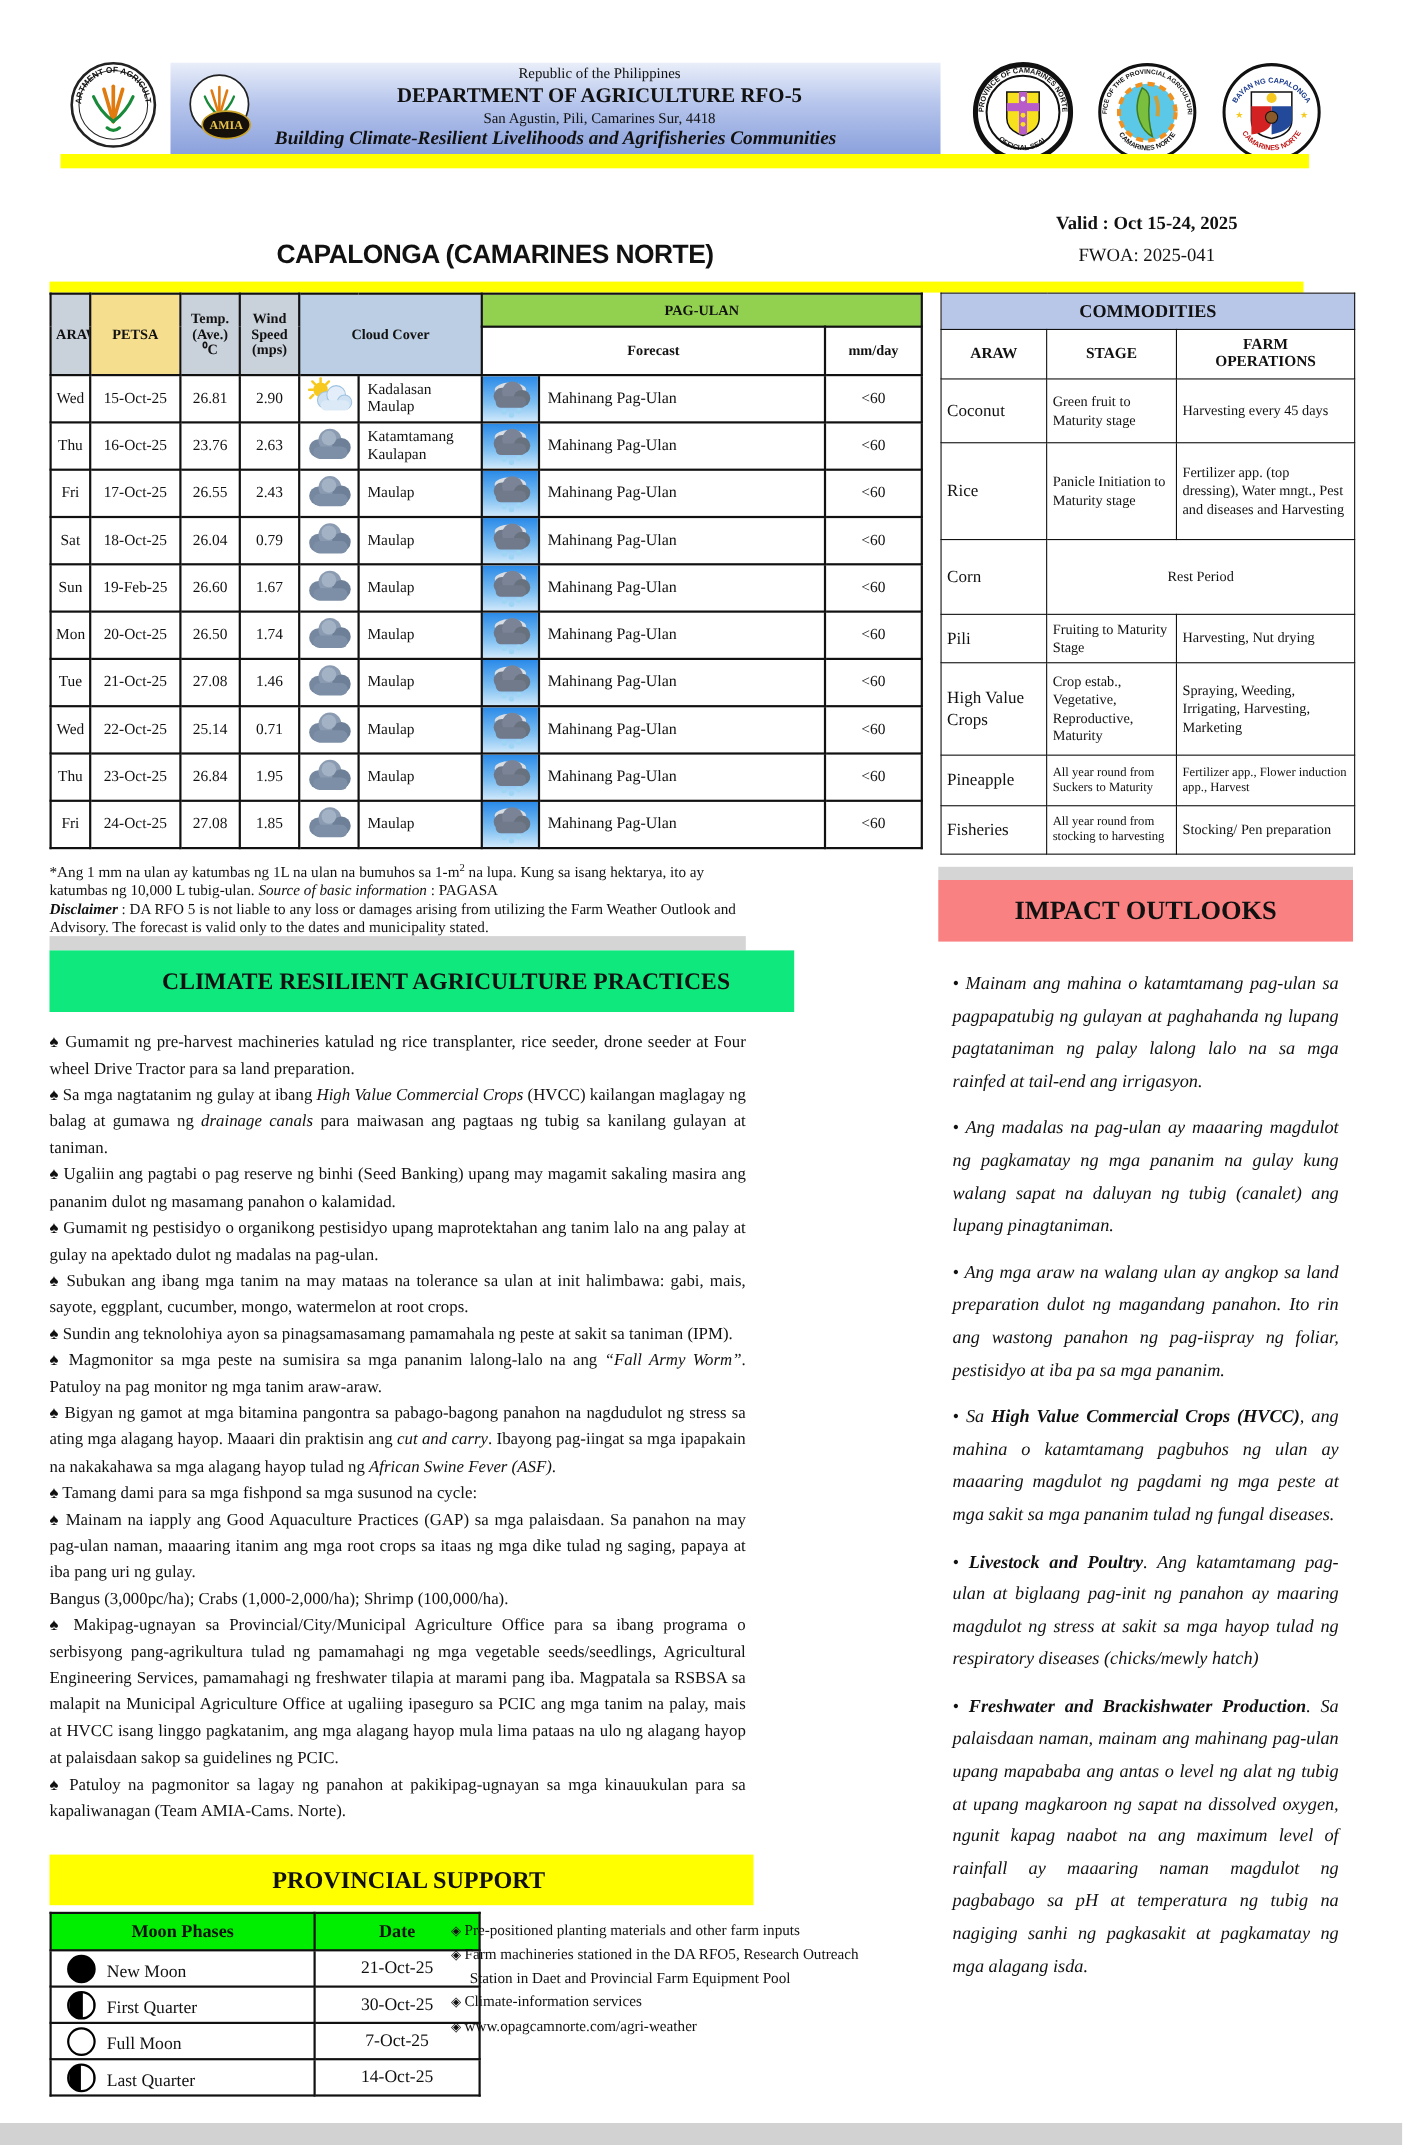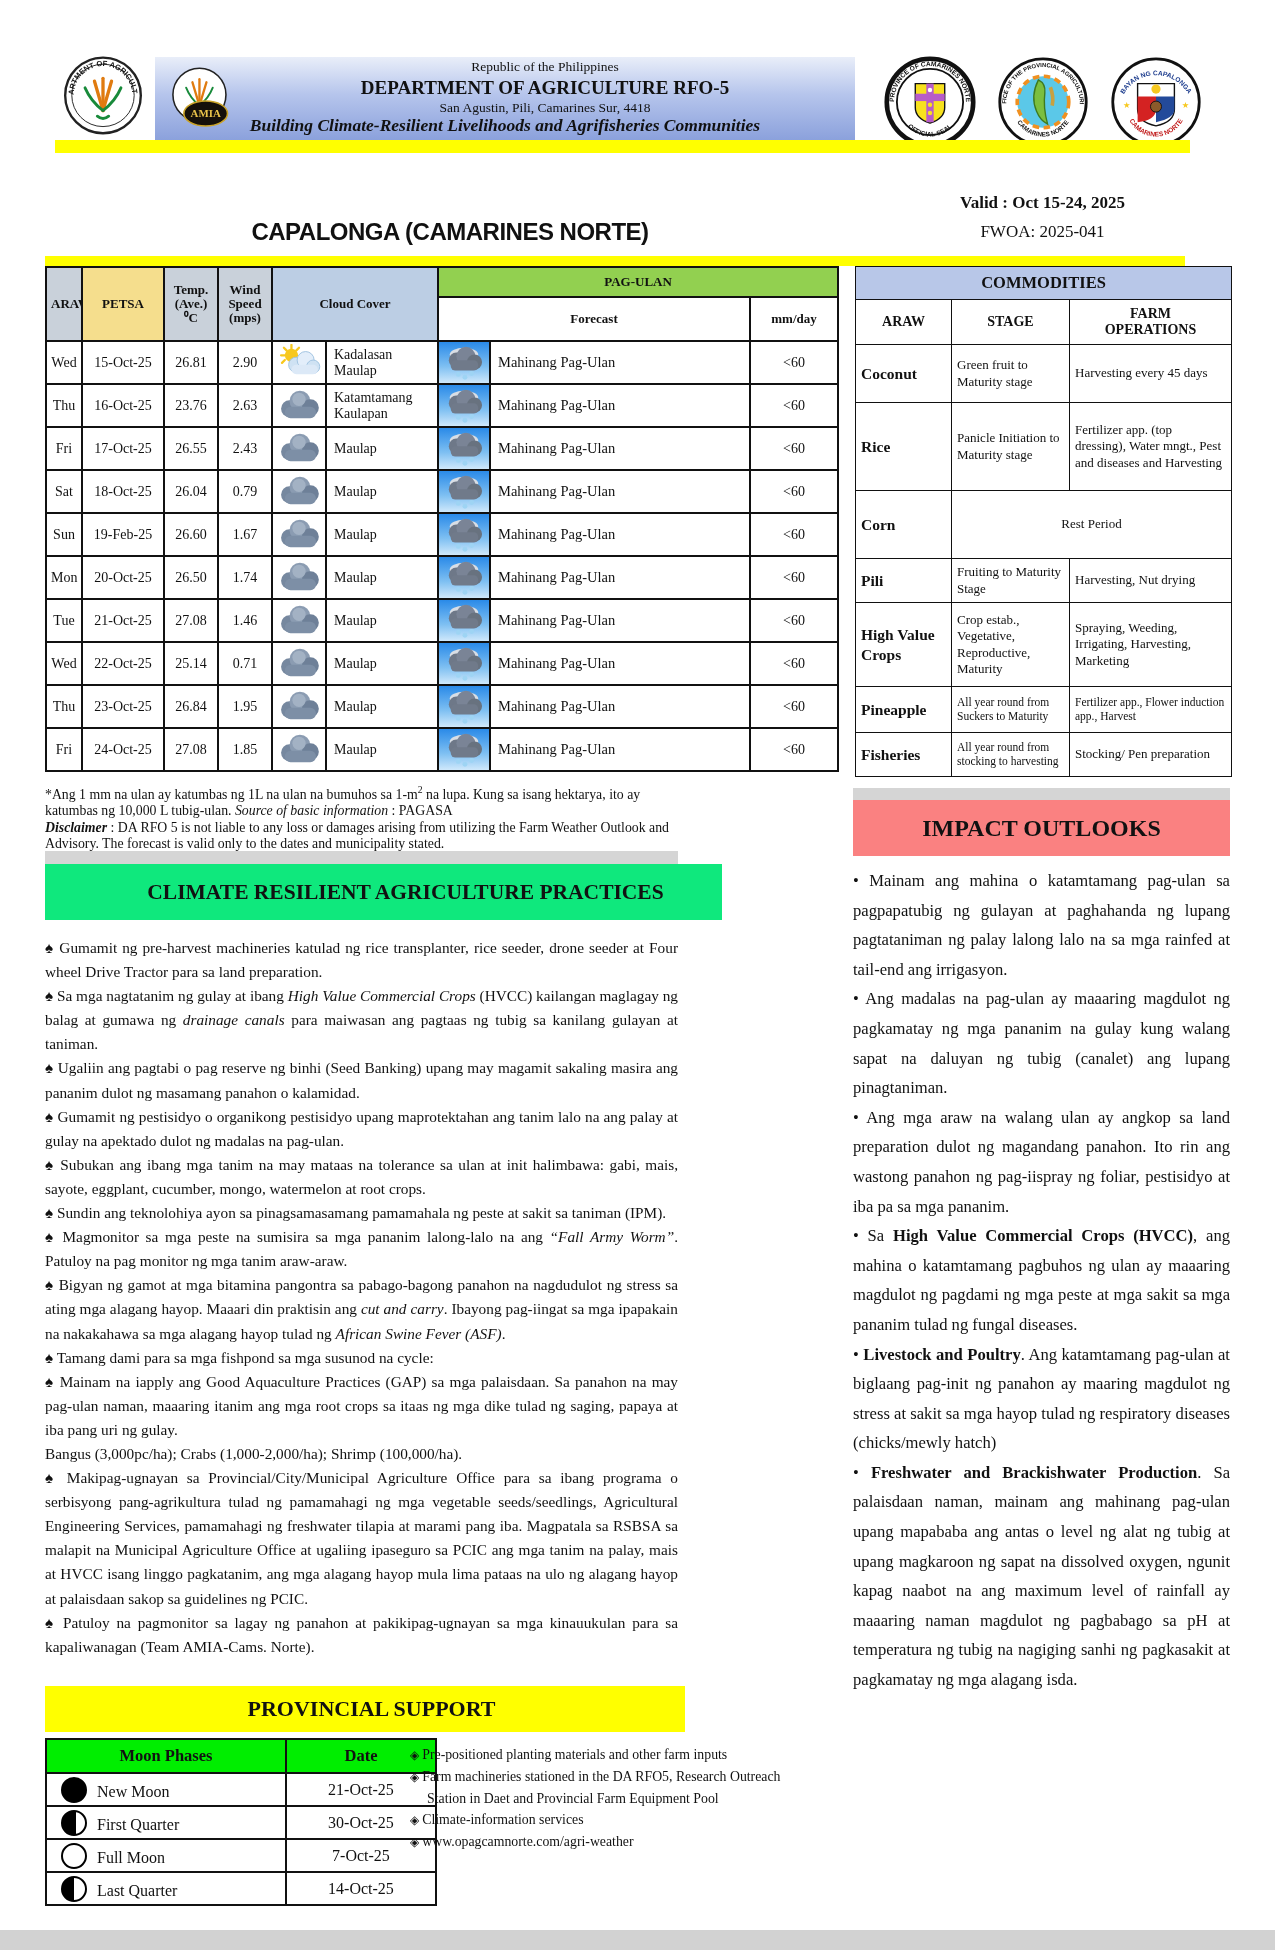--- a/index.html
+++ b/index.html
@@ -87,37 +87,37 @@
   .support{left:410px;top:1744px;width:390px;font-size:13.8px;line-height:21px;}
   .support-item{padding-left:17px;text-indent:-17px;}
   .support-item .dia{font-size:12px;}
 
   
   .ctable{left:855px;top:266px;}
   .ctable table{width:376px;table-layout:fixed;}
   .ctable th,.ctable td{border:1.8px solid #111;padding:1px 5px;font-size:13px;line-height:1.25;vertical-align:middle;}
   .ctable th.top{background:var(--commodities_blue,#b8c7e8);font-size:16.5px;height:30px;}
   .ctable th.colhead{height:42px;font-size:14px;line-height:1.15;}
-  .ctable td.crop{font-weight:bold;font-size:15.5px;}
+  .ctable td.crop{font-weight:normal;font-size:15.5px;}
   .ctable td.rest{text-align:center;}
   .ctable td.small{font-size:11.5px;line-height:1.2;}
   #commodities-body tr:nth-child(1){height:58px;}
   #commodities-body tr:nth-child(2){height:88px;}
   #commodities-body tr:nth-child(3){height:68px;}
   #commodities-body tr:nth-child(4){height:44px;}
   #commodities-body tr:nth-child(5){height:84px;}
   #commodities-body tr:nth-child(6){height:46px;}
   #commodities-body tr:nth-child(7){height:44px;}
 
   
   .impact-band{left:853px;top:800px;width:377px;height:56px;background:var(--salmon,#fa8181);
                display:flex;align-items:center;justify-content:center;}
   .impact-band .t{font-size:24px;font-weight:bold;}
   .impact{left:853px;top:866px;width:377px;font-size:16.6px;line-height:29.6px;text-align:justify;}
-  .impact-item{margin:0;}
+  .impact-item{margin:13px;font-style:italic;}
 </style>
 </head>
 <body>
 
 <div class="page">
 
   <div class="abs da-logo">
     <svg viewBox="0 0 100 110" width="102" height="104">
       <circle cx="50" cy="48" r="40" fill="#fff" stroke="#222" stroke-width="2.5"></circle>
       <circle cx="50" cy="48" r="33" fill="none" stroke="#222" stroke-width="1"></circle>

